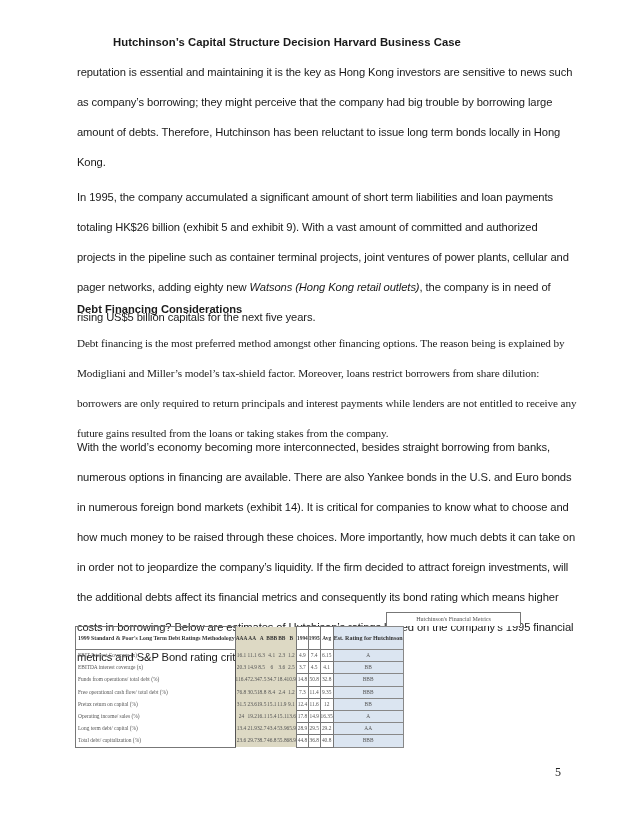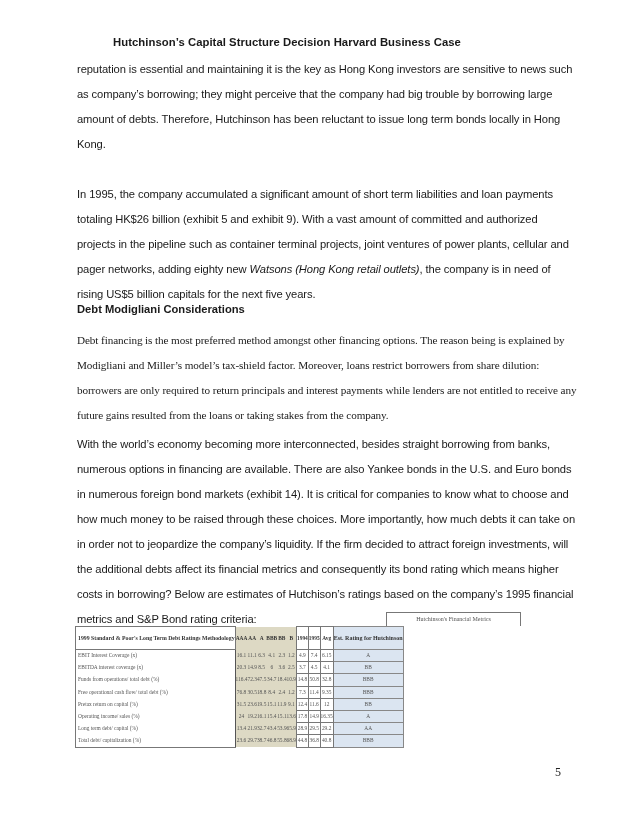--- a/index.html
+++ b/index.html
@@ -6,21 +6,21 @@
   body { width: 638px; height: 826px; position: relative; overflow: hidden; }
   .page { position: absolute; left: 0; top: 0; width: 638px; height: 826px; background: #fff; }
   .header {
     position: absolute; left: 77px; top: 36px;
     font-family: "Liberation Sans", sans-serif; font-weight: bold;
     font-size: 11.3px; color: #1a1a1a; letter-spacing: 0.05px; margin-left: 36px;
   }
   .body-text {
     position: absolute; left: 77px; width: 500px;
     font-family: "Liberation Sans", sans-serif; font-size: 11.2px;
-    color: #1a1a1a; line-height: 25px; letter-spacing: -0.1px;
+    color: #1a1a1a; line-height: 30px; letter-spacing: -0.1px;
   }
   .body-text p { margin: 0; }
   .heading {
     position: absolute; left: 77px; top: 303px;
     font-family: "Liberation Sans", sans-serif; font-size: 11.2px;
     font-weight: bold; color: #1a1a1a;
   }
   .p1 { top: 57px; }
   .p2 { top: 182px; }
   .p3 { top: 328px; font-family: Liberation Serif, serif; }
@@ -73,21 +73,21 @@
   <div class="header">Hutchinson’s Capital Structure Decision Harvard Business Case</div>
 
   <div class="body-text p1">
     <p>reputation is essential and maintaining it is the key as Hong Kong investors are sensitive to news such as company’s borrowing; they might perceive that the company had big trouble by borrowing large amount of debts.  Therefore, Hutchinson has been reluctant to issue long term bonds locally in Hong Kong.</p>
   </div>
 
   <div class="body-text p2">
     <p><span>In 1995, the company accumulated a significant amount of short term liabilities and loan payments totaling HK$26 billion (exhibit 5 and exhibit 9). With a vast amount of committed and authorized projects in the pipeline such as container terminal projects, joint ventures of power plants, cellular and pager networks, adding eighty new </span><em>Watsons (Hong Kong retail outlets)</em><span>, the company is in need of rising US$5 billion capitals for the next five years.</span></p>
   </div>
 
-  <div class="heading">Debt Modigliani Considerations</div>
+  <div class="heading">Debt Financing Considerations</div>
 
   <div class="body-text p3">
     <p>Debt financing is the most preferred method amongst other financing options. The reason being is explained by Modigliani and Miller’s model’s tax-shield factor. Moreover, loans restrict borrowers from share dilution: borrowers are only required to return principals and interest payments while lenders are not entitled to receive any future gains resulted from the loans or taking stakes from the company.</p>
   </div>
 
   <div class="body-text p4">
     <p>With the world’s economy becoming more interconnected, besides straight borrowing from banks, numerous options in financing are available. There are also Yankee bonds in the U.S. and Euro bonds in numerous foreign bond markets (exhibit 14). It is critical for companies to know what to choose and how much money to be raised through these choices. More importantly, how much debts it can take on in order not to jeopardize the company’s liquidity. If the firm decided to attract foreign investments, will the additional debts affect its financial metrics and consequently its bond rating which means higher costs in borrowing? Below are estimates of Hutchison’s ratings based on the company’s 1995 financial metrics and S&amp;P Bond rating criteria:</p>
   </div>
 
   <div class="rating-table">

